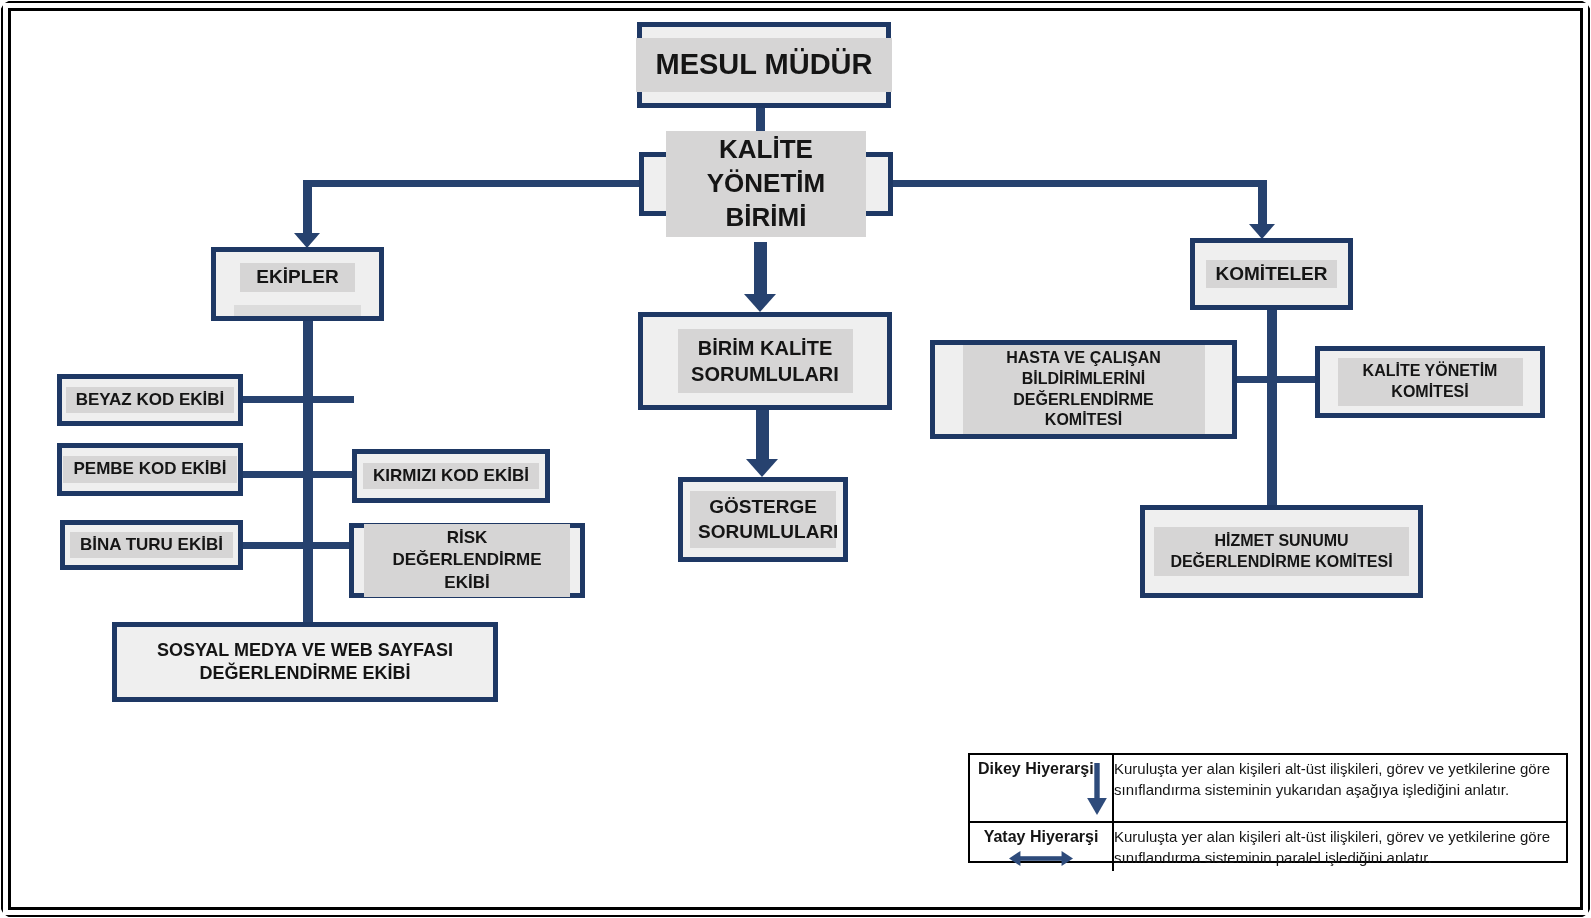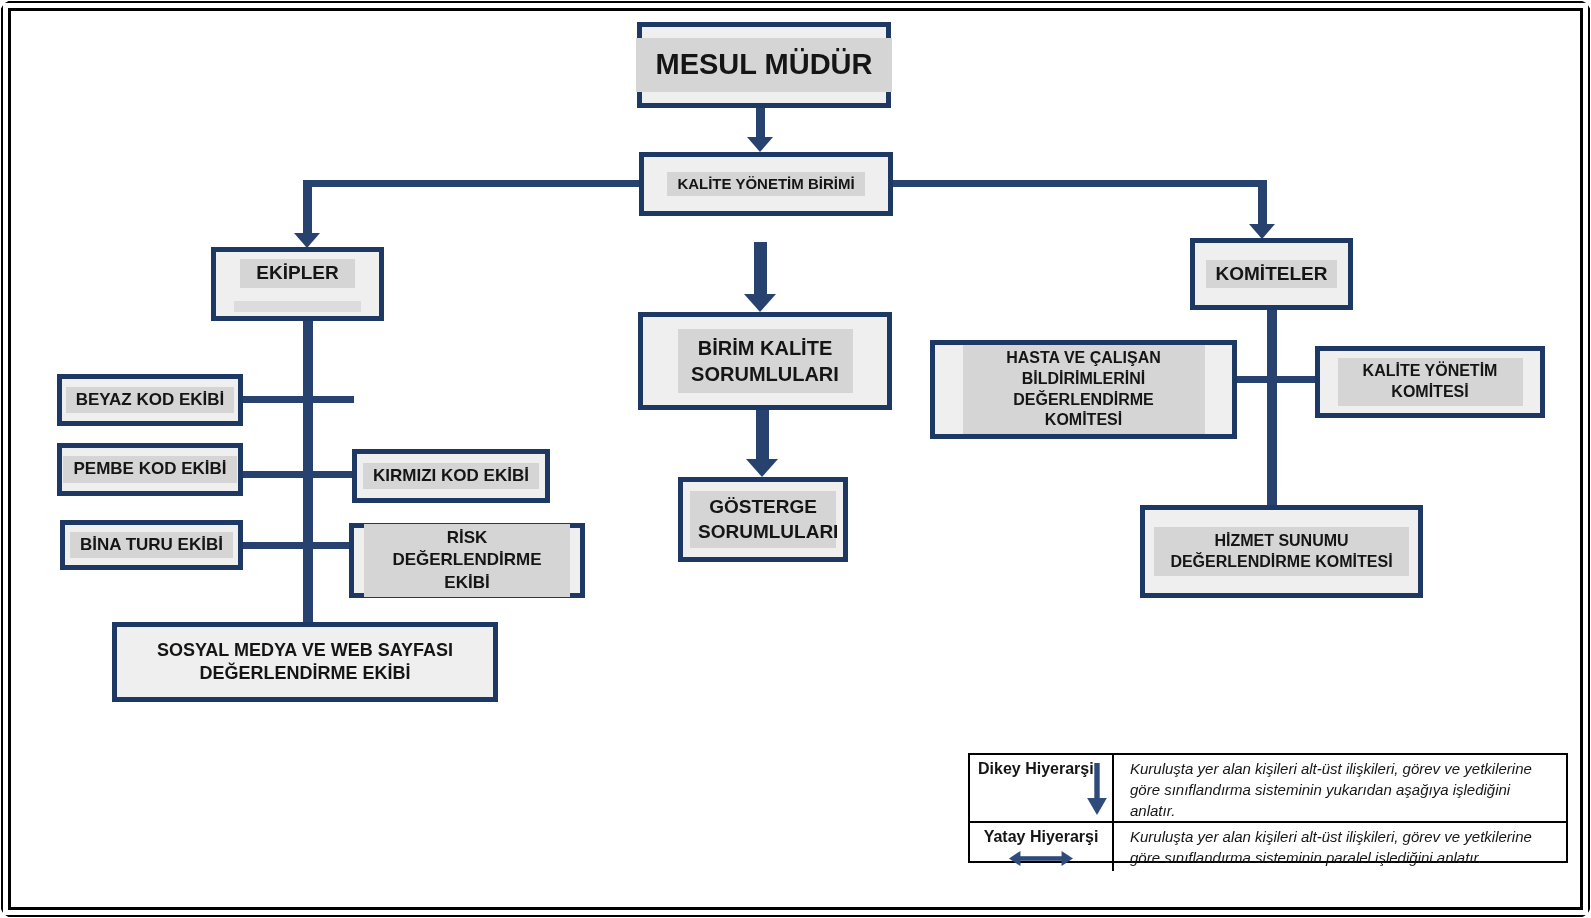--- a/index.html
+++ b/index.html
@@ -25,21 +25,21 @@
   .ah-down-sm { border-left:13px solid transparent; border-right:13px solid transparent; border-top:15px solid #27426f; }
   .ah-down-lg { border-left:16px solid transparent; border-right:16px solid transparent; border-top:18px solid #27426f; }
 
   .legend {
     position:absolute; display:grid; grid-template-columns:144px 1fr; grid-template-rows:68px 1fr;
     border:2px solid #000; background:#fff; box-sizing:border-box; color:#151515;
   }
   .lg-cell { box-sizing:border-box; padding:3px 8px; }
   .lg-term { font-weight:700; font-size:16px; border-right:2px solid #000; position:relative; }
   .lg-row1 { border-bottom:2px solid #000; }
-  .lg-desc { font-size:15px; font-weight:400; line-height:1.4; padding:3px 16px;font-style:italic; }
+  .lg-desc { font-size:15px; font-weight:400; line-height:1.4; padding:3px 0; }
   .lg-term-text { display:block; padding-top:2px; }
   .lg-arrow-v { position:absolute; right:4px; top:8px; height:52px; width:22px; }
   .lg-arrow-h { display:block; margin:4px auto 0; width:64px; height:17px; }
   .lg-icon { fill:#2e4b7b; }
   .ekipler-bar2 { width:78%; height:11px; background:#dcdcdc; margin-top:13px; }
 </style>
 </head>
 <body>
 
 <div id="stage">
@@ -69,25 +69,25 @@
   <div class="ln" style="left:242px;top:471px;width:114px;height:7px"></div>
   <div class="ln" style="left:242px;top:542px;width:111px;height:7px"></div>
 
   <div class="ln" style="left:1267px;top:308px;width:10px;height:198px"></div>
   <div class="ln" style="left:1216px;top:376px;width:102px;height:7px"></div>
 
   <div class="node nowrap" style="left:637px;top:22px;width:254px;height:86px;font-size:29px">
     <span class="hl" style="padding:8px 20px">MESUL MÜDÜR</span>
   </div>
 
-  <div class="node" style="left:639px;top:152px;width:254px;height:64px;font-size:15px">
+  <div class="node" style="left:639px;top:152px;width:254px;height:64px;font-size:26px">
     <span class="hl" style="max-width:180px">KALİTE YÖNETİM BİRİMİ</span>
   </div>
 
-  <div class="node nowrap" style="left:211px;top:247px;width:173px;height:74px;font-size:19px;justify-content:flex-start;padding-top:7px">
+  <div class="node nowrap" style="left:211px;top:247px;width:173px;height:74px;font-size:19px;justify-content:flex-end;padding-top:7px">
     <span class="hl" style="width:70%;padding:2px 0">EKİPLER</span>
     <span class="ekipler-bar2"></span>
   </div>
 
   <div class="node nowrap" style="left:1190px;top:238px;width:163px;height:72px;font-size:19px">
     <span class="hl">KOMİTELER</span>
   </div>
 
   <div class="node" style="left:638px;top:312px;width:254px;height:98px;font-size:20px">
     <span class="hl" style="max-width:175px;padding:6px 0">BİRİM KALİTE SORUMLULARI</span>

